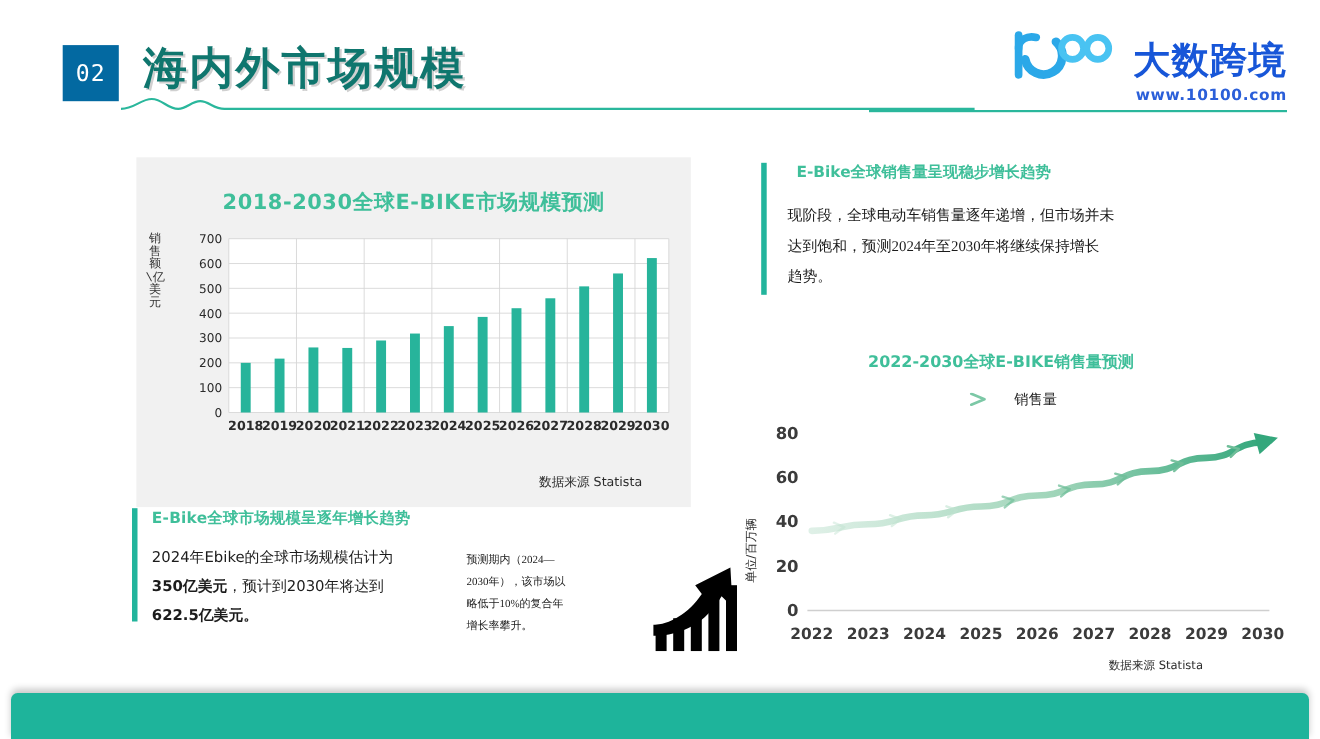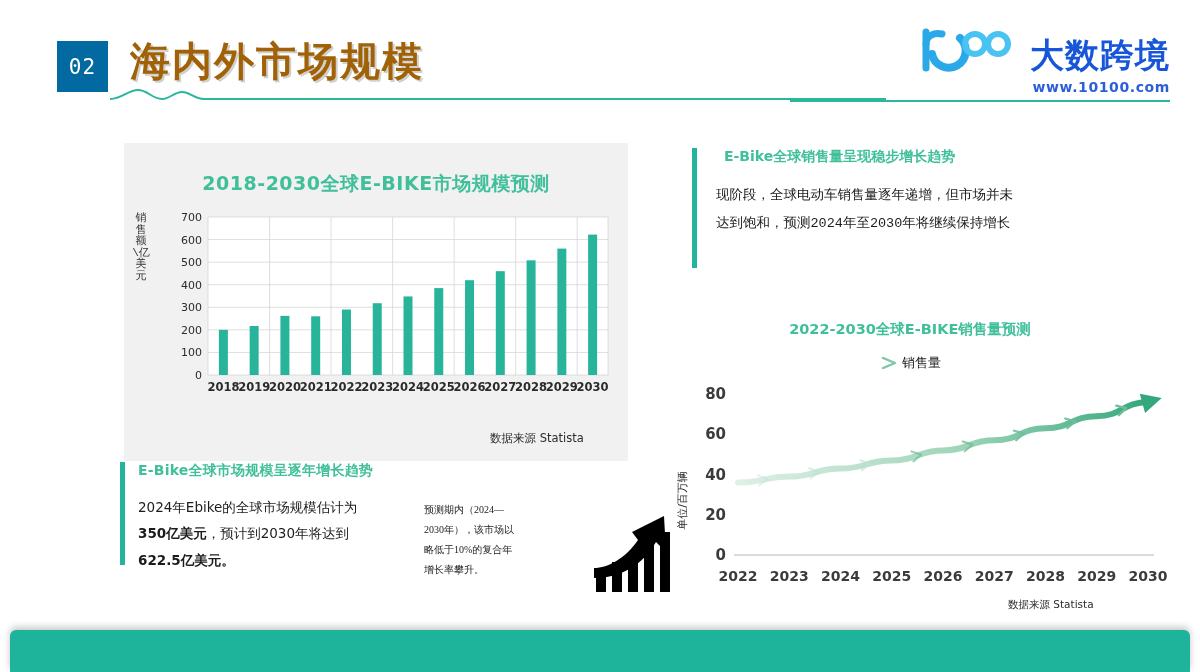--- a/index.html
+++ b/index.html
@@ -18,21 +18,21 @@
     width: 51px; height: 51px;
     background: #0369a1;
     display: flex; align-items: center; justify-content: center;
   }
   .sec-badge span {
     color: #ffffff; font-size: 21px; font-weight: 400;
     letter-spacing: 1px; font-family: "DejaVu Sans Mono", monospace;
   }
   .page-title {
     position: absolute; left: 130px; top: 34px;
-    font-size: 40px; font-weight: 700; color: #a16207;
+    font-size: 40px; font-weight: 700; color: #0f766e;
     letter-spacing: 2px;
     text-shadow: 2px 2px 0 rgba(120,120,120,0.35);
     font-family: "DejaVu Sans", sans-serif;
   }
   .title-underline {
     position: absolute; left: 108px; top: 88px; width: 780px; height: 14px;
   }
   .logo-wrap { position: absolute; right: 30px; top: 28px; text-align: right; }
   .logo-row { display: flex; align-items: flex-end; justify-content: flex-end; }
   .logo-mark { margin-right: 6px; }
@@ -92,32 +92,32 @@
 
   
   .callout-top-right { position: absolute; left: 692px; top: 148px; width: 470px; }
   .ctr-bar { position: absolute; left: 0; top: 0; width: 5px; height: 120px; background: #22B49C; }
   .ctr-head {
     margin-left: 32px; font-size: 14px; font-weight: 700; color: #3FBF9A;
     font-family: "DejaVu Sans", sans-serif;
   }
   .ctr-body {
     margin-left: 24px; margin-top: 16px; font-size: 13.5px; color: #1c1c1c;
-    line-height: 2.05; font-family: Liberation Mono, monospace;
+    line-height: 2.05; font-family: Liberation Serif, serif;
   }
 
   .line-card { position: absolute; left: 660px; top: 312px; width: 510px; height: 300px; }
   .line-title {
     position: absolute; left: 0; top: 8px; width: 500px; text-align: center;
     font-size: 14.5px; font-weight: 700; color: #3FBF9A;
     font-family: "DejaVu Sans", sans-serif;
   }
   .line-legend {
     position: absolute; left: 190px; top: 42px;
-    display: flex; align-items: center; gap: 4px;
+    display: flex; align-items: center; gap: 24px;
   }
   .legend-label { font-size: 13px; color: #222; font-family: "DejaVu Sans", sans-serif; }
   .line-plot { position: absolute; left: 0; top: 58px; width: 510px; height: 225px; }
   .line-source {
     position: absolute; left: 348px; top: 286px; font-size: 10.5px; color: #2b2b2b;
     font-family: "DejaVu Sans", sans-serif;
   }
 
   
   .footer {
@@ -251,20 +251,21 @@
     <rect x="68" y="26" width="10" height="60" fill="#000"></rect>
     <path d="M2,62 C16,62 34,52 46,34 L40,26 L72,10 L74,46 L64,36 C50,60 28,72 2,72 Z" fill="#000"></path>
   </svg>
 
   <div class="callout-top-right">
     <div class="ctr-bar"></div>
     <div class="ctr-head">E-Bike全球销售量呈现稳步增长趋势</div>
     <div class="ctr-body">
       <div>现阶段，全球电动车销售量逐年递增，但市场并未</div>
       <div>达到饱和，预测2024年至2030年将继续保持增长</div>
+      <div>趋势。</div>
     </div>
   </div>
 
   <div class="line-card">
     <div class="line-title">2022-2030全球E-BIKE销售量预测</div>
     <div class="line-legend">
       <svg width="48" height="12" viewBox="0 0 48 12">
         <defs>
           <linearGradient id="lg" x1="0" y1="0" x2="1" y2="0">
             <stop offset="0%" stop-color="#CFE8DC"></stop>

